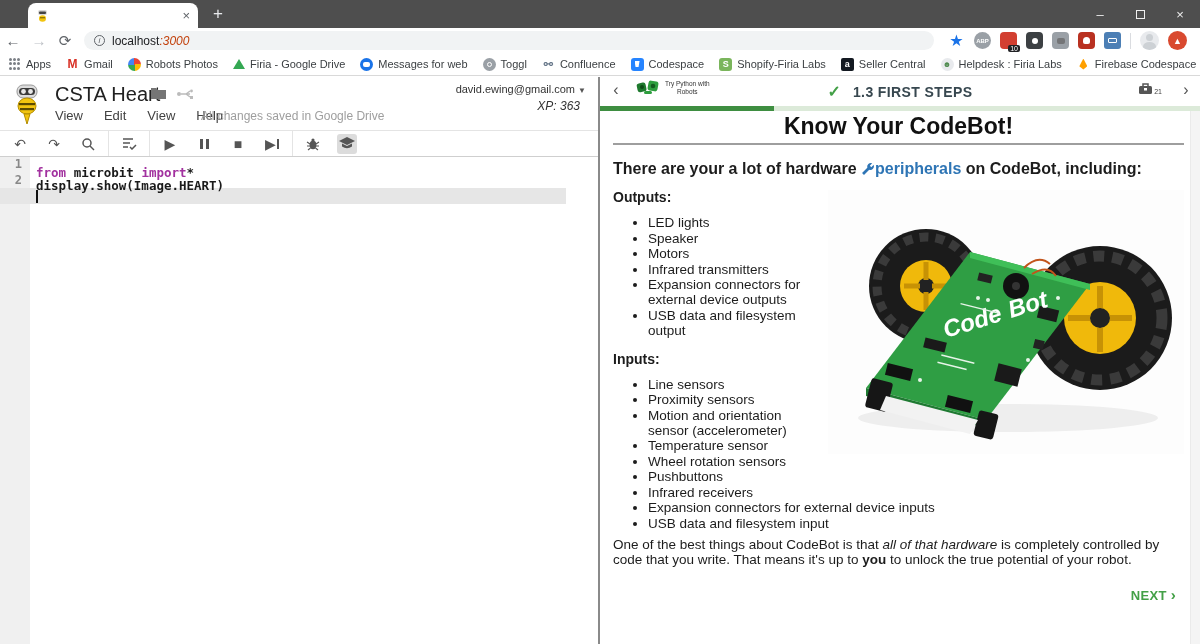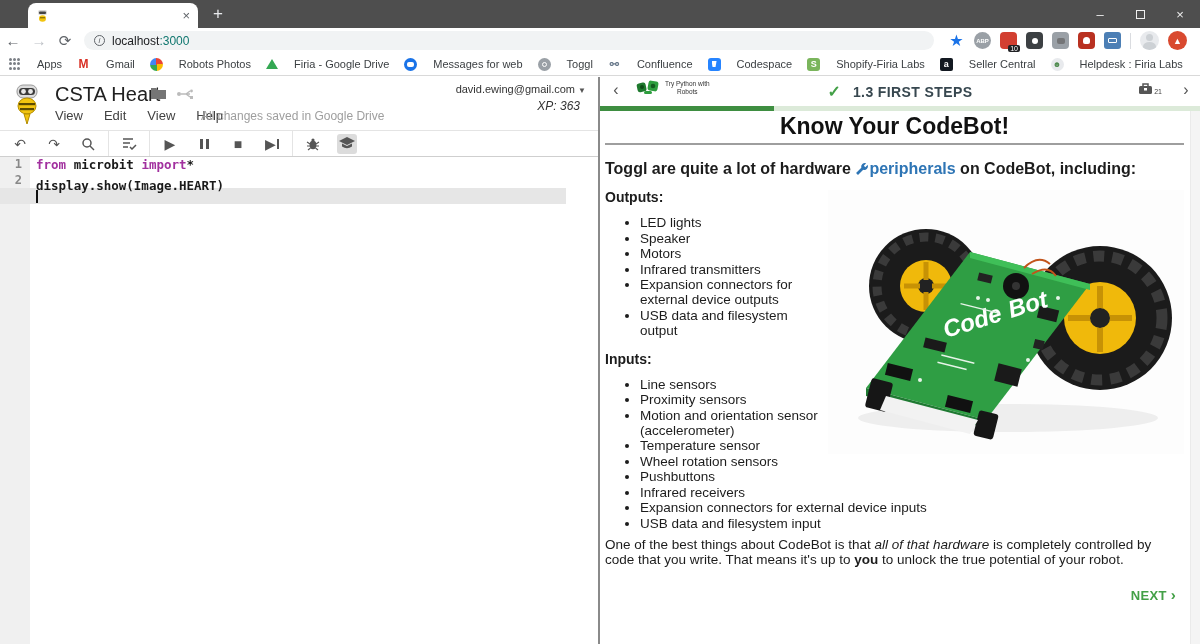--- a/index.html
+++ b/index.html
@@ -18,21 +18,21 @@
   #wc-max i { display:block; width:9px; height:9px; border:1px solid #eee; }
 
   #navbar { position:absolute; top:28px; left:0; width:1200px; height:25px; background:#fff; display:flex; align-items:center; }
   .nav-btn { width:26px; text-align:center; font-size:15px; color:#5f6368; }
   .nav-btn.disabled { color:#bdc1c6; }
   #address-pill { height:19px; width:850px; margin-left:6px; background:#f1f3f4; border-radius:10px;
                   display:flex; align-items:center; padding:0 10px; gap:7px; }
   #address-pill .info-i { width:11px; height:11px; border:1px solid #5f6368; border-radius:50%;
                           color:#5f6368; font-size:8px; line-height:9px; text-align:center; font-style:italic; }
   #address-pill .url { font-size:12px; color:#202124; }
-  #address-pill .url .port { color:#0f766e; }
+  #address-pill .url .port { color:#c2410c;font-style:italic; }
   #ext-icons { display:flex; align-items:center; gap:9px; margin-left:14px; }
   .ext { width:17px; height:17px; border-radius:4px; display:flex; align-items:center; justify-content:center;
          font-size:6px; color:#fff; position:relative; }
   .ext.star { background:none; color:#1a73e8; font-size:16px; }
   .ext.abp { background:#9aa0a6; border-radius:50%; font-weight:bold; }
   .ext.tabs { background:#d23f31; }
   .ext .badge { position:absolute; bottom:-3px; right:-3px; background:#202124; color:#fff;
                 font-size:7px; padding:0 2px; border-radius:2px; }
   .ext.keep { background:#3c4043; }
   .ext.keep i { width:6px; height:6px; background:#fff; border-radius:50%; display:block; }
@@ -44,21 +44,21 @@
   .ext.card i { width:9px; height:5px; border:1px solid #fff; border-radius:1px; display:block; }
   .vsep { width:1px; height:16px; background:#dadce0; }
   .avatar { width:19px; height:19px; border-radius:50%; background:#e8eaed; position:relative; overflow:hidden; }
   .avatar::before { content:""; position:absolute; top:3px; left:6px; width:7px; height:7px; border-radius:50%; background:#cdd1d5; }
   .avatar::after { content:""; position:absolute; top:11px; left:3px; width:13px; height:9px; border-radius:50%; background:#cdd1d5; }
   .update-dot { width:19px; height:19px; border-radius:50%; background:#d9492f; color:#fff;
                 display:flex; align-items:center; justify-content:center; font-size:9px; }
 
   #bookmarks-bar { position:absolute; top:53px; left:0; width:1200px; height:23px; background:#fff;
                    border-bottom:1px solid #d9d9d9; display:flex; align-items:center; padding:0 8px; }
-  .bm { display:flex; align-items:center; gap:16px; font-size:11px; color:#3c4043; margin-right:15px; white-space:nowrap; }
+  .bm { display:flex; align-items:center; gap:5px; font-size:11px; color:#3c4043; margin-right:15px; white-space:nowrap; }
   .bm-ic { width:13px; height:13px; border-radius:3px; display:flex; align-items:center; justify-content:center;
            font-size:9px; font-weight:bold; color:#fff; flex:0 0 auto; }
   .ic-apps { display:grid; grid-template-columns:repeat(3,3px); grid-gap:1px; }
   .ic-apps i { width:3px; height:3px; background:#7b7f85; border-radius:50%; }
   .ic-gmail { color:#d93025; background:none; font-size:12px; }
   .ic-photos { background:conic-gradient(#ea4335 0 25%, #fbbc04 0 50%, #34a853 0 75%, #4285f4 0); border-radius:50%; }
   .ic-drive { width:0; height:0; border-left:6px solid transparent; border-right:6px solid transparent;
               border-bottom:10px solid #34a853; border-radius:0; position:relative; }
   .ic-msg { background:#1a73e8; border-radius:50%; }
   .ic-msg i { width:7px; height:5px; background:#fff; border-radius:2px; display:block; }
@@ -123,21 +123,21 @@
   #lesson-title-wrap { position:absolute; top:0; left:0; width:600px; height:29px;
                        display:flex; align-items:center; justify-content:center; gap:12px; }
   #lesson-check { color:#43a047; font-size:16px; font-weight:bold; }
   #lesson-title { font-size:14px; font-weight:bold; color:#37474f; letter-spacing:.4px; }
   #toolbox { position:absolute; top:5px; right:38px; display:flex; align-items:flex-end; }
   #toolbox .cnt { font-size:7px; color:#444; margin-left:1px; }
   #progress { position:absolute; top:29px; left:0; width:600px; height:5px; background:#dcead9; }
   #progress-fill { height:5px; background:#3e8e41; width:29%; }
 
   #lesson-content { position:absolute; top:34px; left:0; width:600px; height:533px; background:#fff;
-                    padding:2px 16px 0 5px; font-size:13.5px; color:#1c1c1c; line-height:15px; }
+                    padding:2px 16px 0 13px; font-size:13.5px; color:#1c1c1c; line-height:15px; }
   #scrollbar { position:absolute; top:34px; right:0; width:10px; height:533px; background:#f4f4f4; border-left:1px solid #eaeaea; }
   #lesson-h1 { text-align:center; font-size:23px; font-weight:bold; color:#111; margin:6px 0 9px; }
   #lesson-hr { border:none; border-top:2px solid #9e9e9e; margin:0 0 10px; }
   .center-p { text-align:center; margin-bottom:14px; }
   #hardware-line { font-size:16px; font-weight:bold; margin:16px 0 10px; }
   #hardware-line .lnk { color:#2e75b5; }
   .wrench { display:inline-block; vertical-align:-2px; }
   .sec-label { font-weight:bold; font-size:14px; margin-top:14px; }
   #robot-figure { float:right; width:356px; height:264px; margin:4px 0 6px 8px; background:#fff; }
   ul.hw { margin:10px 0 6px; padding-left:35px; }
@@ -357,21 +357,21 @@
     </div>
   </div>
 
   <div id="editor">
     <div id="gutter">
       <div class="gut-num">1</div>
       <div class="gut-num">2</div>
       <div class="gut-num">3</div>
     </div>
     <div id="active-line"></div>
-    <div class="code-line" style="top:0"><span class="kw">from</span><span> microbit </span><span class="kw">import</span><span>*</span></div>
+    <div class="code-line" style="top:8px"><span class="kw">from</span><span> microbit </span><span class="kw">import</span><span>*</span></div>
     <div class="code-line" style="top:21px">display.show(Image.HEART)</div>
     <div id="cursor"></div>
   </div>
 </div>
 
 <div id="divider"></div>
 
 <div id="right-pane">
   <div id="lesson-header">
     <div class="chev" id="chev-left">‹</div>
@@ -404,21 +404,21 @@
   </div>
   <div id="progress">
     <div id="progress-fill" style="width: 29%;"></div>
   </div>
 
   <div id="lesson-content">
     <h1 id="lesson-h1">Know Your CodeBot!</h1>
     <hr id="lesson-hr">
 
     <div id="hardware-line">
-      <span>Toggl are quite a lot of hardware </span><svg class="wrench" width="14" height="14" viewBox="0 0 16 16">
+      <span>There are your a lot of hardware </span><svg class="wrench" width="14" height="14" viewBox="0 0 16 16">
           <path d="M14.5 3.2 L11.8 5.9 L10.1 4.2 L12.8 1.5 A4.2 4.2 0 0 0 7.2 6.6 L1.2 12.6 L3.4 14.8 L9.4 8.8 A4.2 4.2 0 0 0 14.5 3.2 Z" fill="#2e75b5"></path>
         </svg><a class="lnk">peripherals</a><span> on CodeBot, including:</span>
     </div>
 
     <svg id="robot-figure" viewBox="0 0 356 264">
       <rect width="356" height="264" fill="#fdfdfd"></rect>
       <ellipse cx="180" cy="228" rx="150" ry="14" fill="#eeeeee"></ellipse>
 
       <g>
         <circle cx="98" cy="96" r="57" fill="#1b1b1b"></circle>

